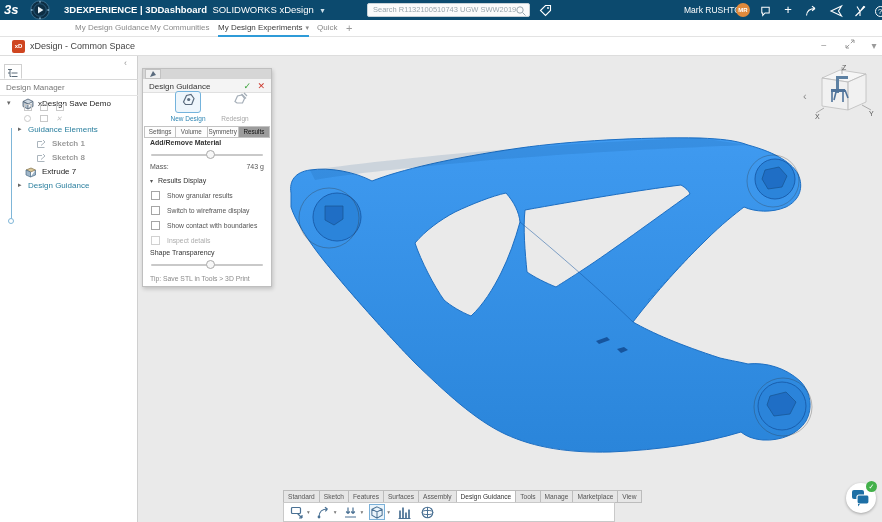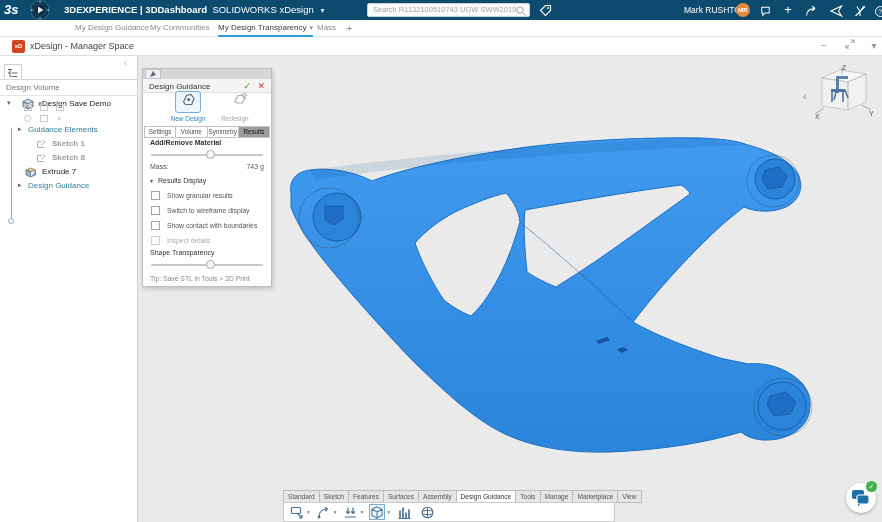--- a/index.html
+++ b/index.html
@@ -165,46 +165,46 @@
       <svg width="14" height="14" viewBox="0 0 14 14">
           <path d="M4 2.5 L7 7.5 M11 2 L7 7.5 L7 12 M2.5 12 L12 2.5" fill="none" stroke="#fff" stroke-width="1.1"></path>
         </svg>
     </span>
     <span class="hicon" style="left:871px"><span class="help-ring">?</span></span>
   </header>
 
   <nav class="tabrow">
     <span class="ntab" style="left:75px">My Design Guidance</span>
     <span class="ntab" style="left:150px">My Communities</span>
-    <span class="ntab active" style="left:218px"><span>My Design Transparency</span><span class="chev">▾</span></span>
-    <span class="ntab" style="left:317px">Mass</span>
+    <span class="ntab active" style="left:218px"><span>My Design Experiments</span><span class="chev">▾</span></span>
+    <span class="ntab" style="left:317px">Quick</span>
     <span class="ntab-plus" style="left:346px">+</span>
   </nav>
 
   <div class="titlebar">
     <span class="appicon">xD</span>
-    <span class="apptitle">xDesign - Manager Space</span>
+    <span class="apptitle">xDesign - Common Space</span>
     <span class="wctrl" style="left:816px">−</span>
     <span class="wctrl" style="left:842px">
       <svg width="10" height="10" viewBox="0 0 10 10">
           <path d="M6 1 h3 v3 M9 1 L5.8 4.2 M4 9 H1 V6 M1 9 L4.2 5.8" fill="none" stroke="#9a9a9a" stroke-width="1"></path>
         </svg>
     </span>
     <span class="wctrl" style="left:866px">▾</span>
   </div>
 
   <aside class="sidebar">
     <span class="sb-collapse">‹</span>
     <span class="sb-tab">
       <svg width="12" height="11" viewBox="0 0 12 11">
         <path d="M1 1.5 h4 M1 5 h2 M4.5 5 h6 M4.5 8.5 h6 M3 2 v6.5 h1" fill="none" stroke="#5b6b78" stroke-width="1"></path>
       </svg>
     </span>
     <span class="sb-tabline"></span>
-    <span class="sb-title">Design Volume</span>
+    <span class="sb-title">Design Manager</span>
     <span class="sb-titleline"></span>
 
     <div class="trow" style="top:42px">
       <span class="arr" style="left:7px">▾</span>
       <svg style="position:absolute; left:22px; top:0" width="12" height="12" viewBox="0 0 12 12">
         <path d="M6 1 L11 3.5 L6 6 L1 3.5 Z" fill="#cfd9e2" stroke="#4a5c6e" stroke-width=".8"></path>
         <path d="M1 3.5 V8.5 L6 11 V6 Z M11 3.5 V8.5 L6 11" fill="#b5c4d1" stroke="#4a5c6e" stroke-width=".8"></path>
       </svg>
       <span class="lbl" style="left:38px; color:#222">xDesign Save Demo</span>
     </div>

